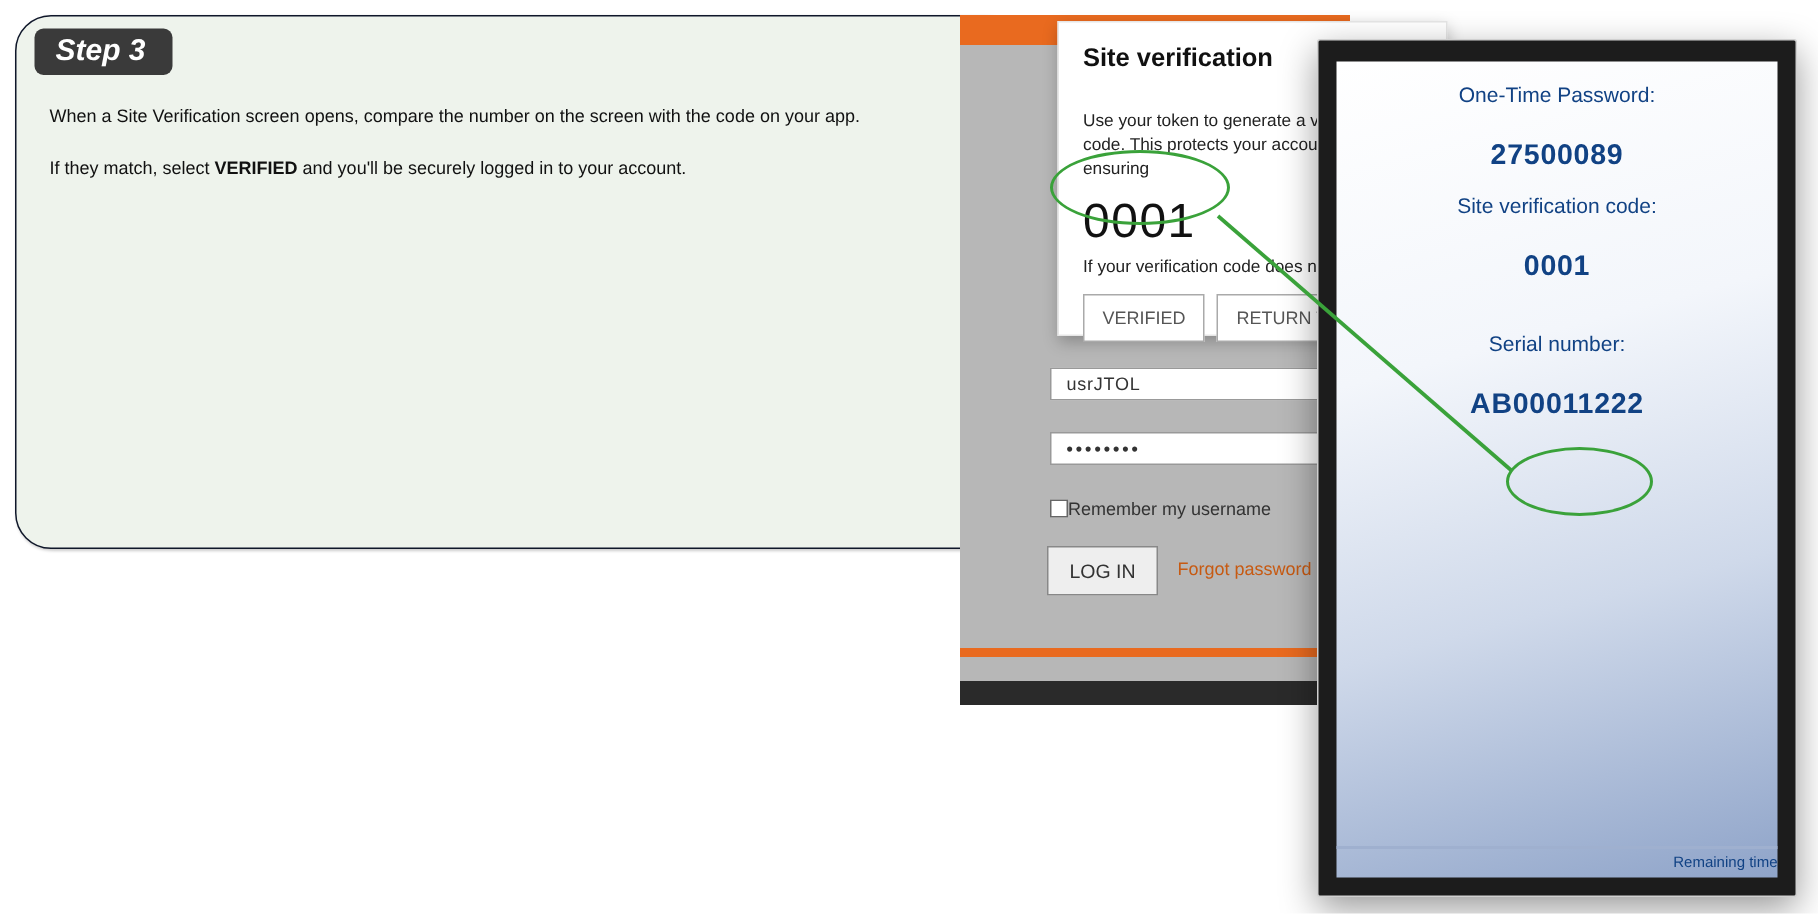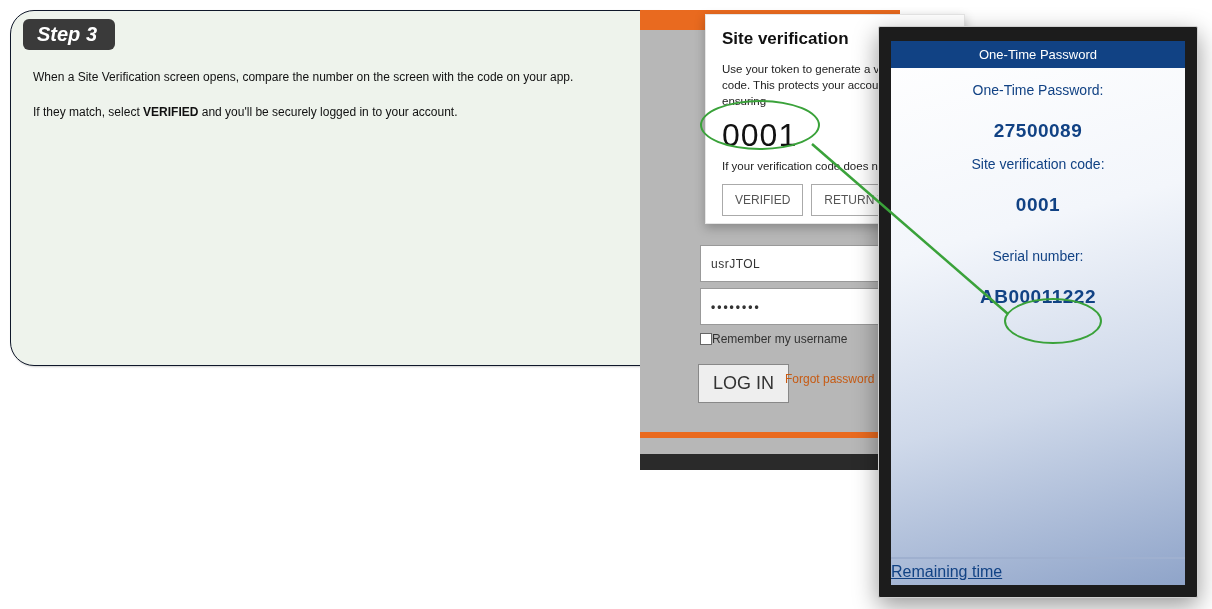--- a/index.html
+++ b/index.html
@@ -59,21 +59,21 @@
   }
   .orange-rule {
     position: absolute;
     left:0; right:0; bottom:16px; height:6px;
     background: #e96a1f;
   }
   .bg-input-tile {
     position: absolute;
     left:60px;
     width:200px;
-    height:37px;
+    height:22px;
     background:#fff;
     border:1px solid #999;
     display:flex; align-items:center;
     padding:0 10px;
     font-size:12px;
     color:#333;
     letter-spacing:.5px;
   }
   .bg-input-user { top:235px; }
   .bg-input-pass { top:278px; font-weight:bold; letter-spacing:2px; }
@@ -82,21 +82,21 @@
     left:60px; top:322px;
     display:flex; align-items:center; gap:0;
     font-size:12px; color:#333;
   }
   .bg-remember .cb { width:12px; height:12px; border:1px solid #666; background:#fff; }
   .bg-login {
     position: absolute;
     left:58px; top:354px;
     border:1px solid #888;
     background:#eee;
-    font-size:18px;
+    font-size:13px;
     padding:8px 14px;
     color:#333;
     cursor:pointer;
   }
   .bg-forgot {
     position:absolute;
     left:145px; top:362px;
     font-size:12px;
     color:#c75a12;
   }
@@ -104,21 +104,21 @@
   .site-ver {
     position:absolute;
     left:705px; top:14px;
     width:260px; height:210px;
     background:#fff;
     border:1px solid #e6e6e6;
     box-shadow:0 4px 10px rgba(0,0,0,.25);
     padding:14px 16px 12px;
     z-index:3;
   }
-  .site-ver h2 { font-size:17px; font-weight:bold; color:#111; margin-bottom:12px; }
+  .site-ver h2 { font-size:17px; font-weight:bold; color:#111; margin-bottom:24px; }
   .site-ver .desc { font-size:11.5px; line-height:1.4; color:#222; margin-bottom:8px; }
   .site-ver .code { font-size:32px; font-weight:400; color:#111; margin:4px 0 6px; letter-spacing:1px; }
   .site-ver .note { font-size:11.5px; color:#222; margin-bottom:12px; }
   .site-ver .btns { display:flex; gap:8px; }
   .site-ver .btns button {
     border:1px solid #aaa; background:#fff; color:#555;
     font-size:12px; padding:8px 12px; cursor:pointer;
   }
 
   .phone {
@@ -147,25 +147,24 @@
     padding:6px 0;
   }
   .phone-body {
     flex:1; text-align:center;
     color:#114284;
   }
   .ph-label { font-size:14px; margin-top:14px; }
   .ph-value { font-size:19px; font-weight:bold; margin-top:22px; letter-spacing:.5px; }
   .phone-foot {
     border-top:2px solid #9fb0cf;
-    text-align:left;
+    text-align:right;
     color:#114284;
-    font-size:16px;
+    font-size:10px;
     padding:4px 0;
-    text-decoration:underline;
   }
 
   .ellipse {
     position:absolute;
     border:2.5px solid #3aa23a;
     border-radius:50%;
     z-index:8;
     pointer-events:none;
   }
   .ellipse-a { left:700px; top:100px;  width:120px; height:50px; }
@@ -210,21 +209,20 @@
   <div class="code">0001</div>
   <div class="note">If your verification code does n</div>
   <div class="btns">
     <button>VERIFIED</button>
     <button>RETURN TO</button>
   </div>
 </div>
 
 <div class="phone">
   <div class="phone-screen">
-    <div class="phone-title">One-Time Password</div>
     <div class="phone-body">
       <div class="ph-label">One-Time Password:</div>
       <div class="ph-value">27500089</div>
       <div class="ph-label" style="">Site verification code:</div>
       <div class="ph-value">0001</div>
       <div class="ph-label" style="margin-top:32px">Serial number:</div>
       <div class="ph-value">AB00011222</div>
     </div>
     <div class="phone-foot">Remaining time</div>
   </div>

